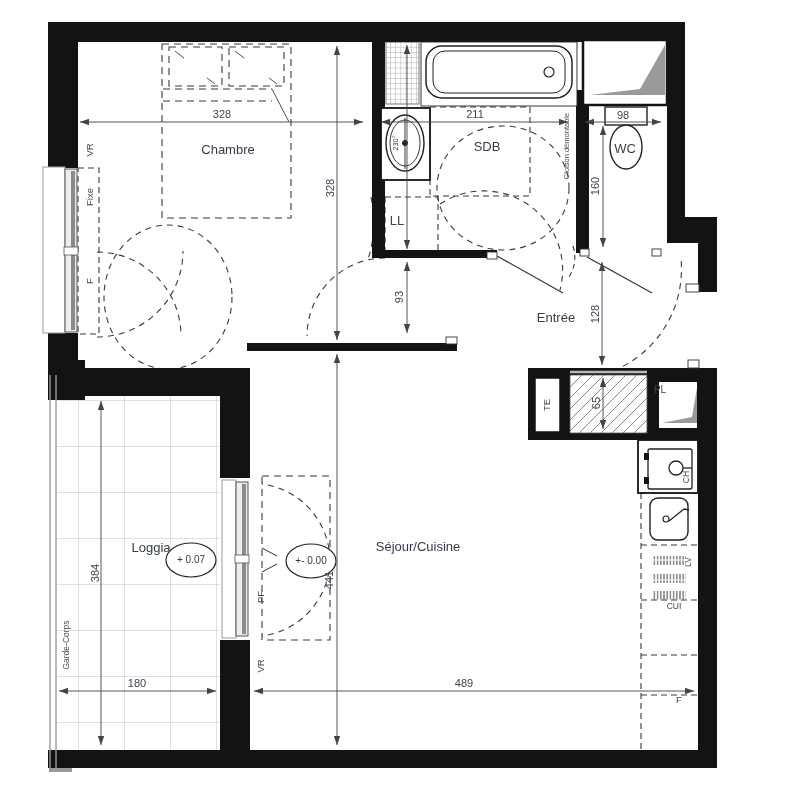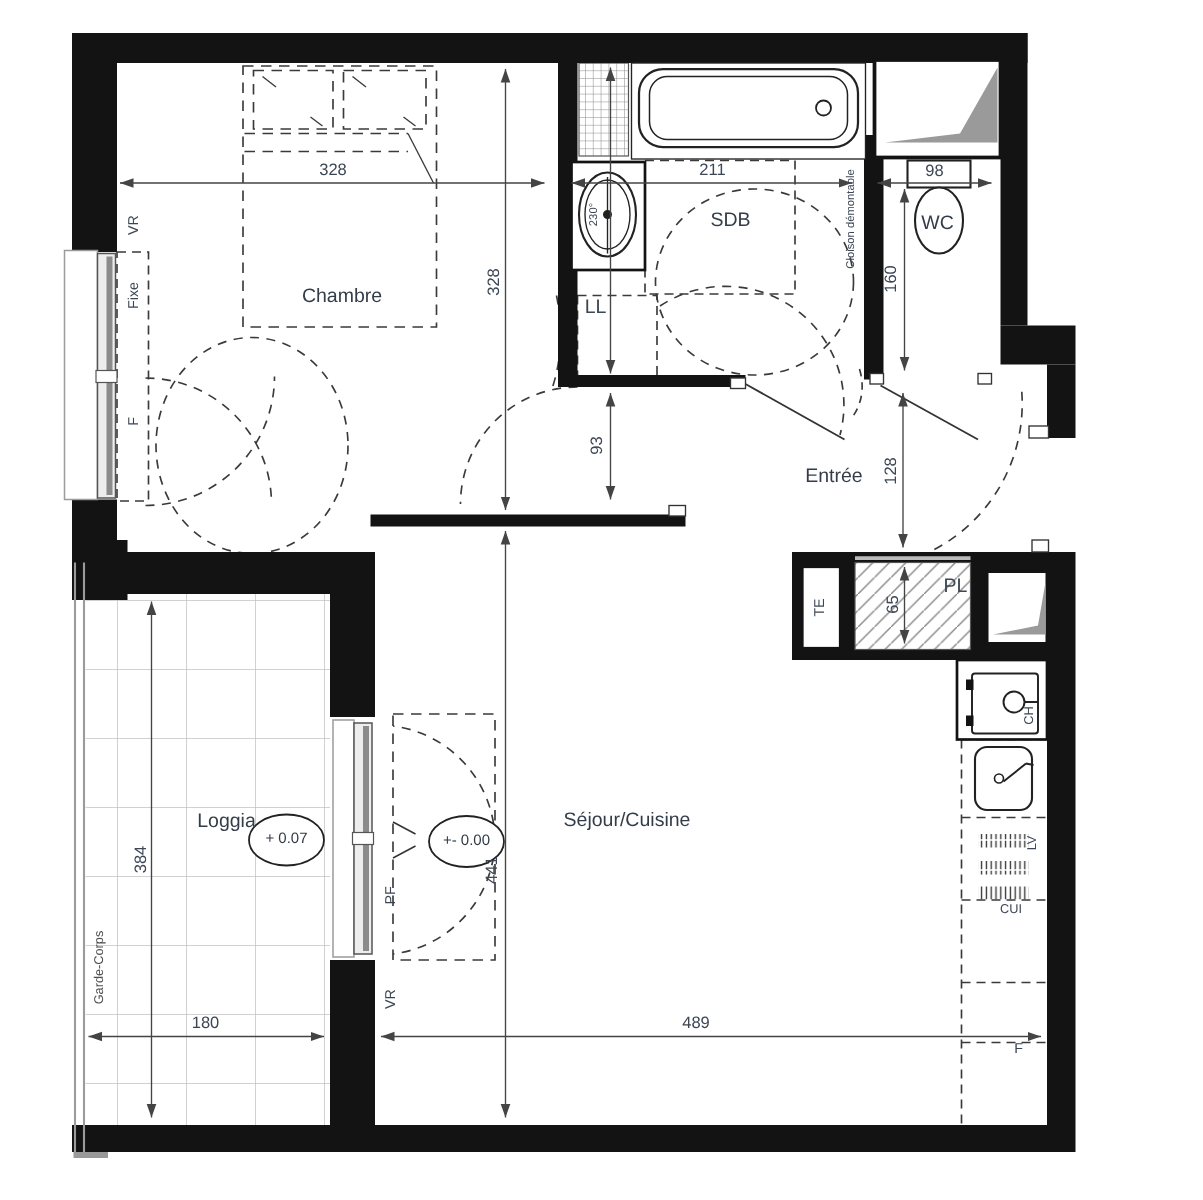--- a/index.html
+++ b/index.html
@@ -218,21 +218,21 @@
     <line x1="603" y1="126" x2="603" y2="247"></line>
     <line x1="602" y1="262" x2="602" y2="365"></line>
     <line x1="603" y1="378" x2="603" y2="429"></line>
     <line x1="101" y1="401" x2="101" y2="745"></line>
     <line x1="59" y1="691" x2="216" y2="691"></line>
     <line x1="254" y1="691" x2="694" y2="691"></line>
     <line x1="337" y1="354" x2="337" y2="745"></line>
   </g>
 </svg>
 
-  <div class="lbl room" style="left:228px;top:149px;margin-top:48px;">Chambre</div>
+  <div class="lbl room" style="left:228px;top:149px;">Chambre</div>
   <div class="lbl room" style="left:487px;top:146px;">SDB</div>
   <div class="lbl room" style="left:625px;top:148px;">WC</div>
   <div class="lbl room" style="left:556px;top:317px;text-align:right;">Entrée</div>
   <div class="lbl room" style="left:137px;top:547px;padding-left:28px;">Loggia</div>
   <div class="lbl room" style="left:418px;top:546px;">Séjour/Cuisine</div>
 
   <div class="lbl lvl" style="left:191px;top:560px;">+ 0.07</div>
   <div class="lbl lvl" style="left:311px;top:561px;">+- 0.00</div>
 
   <div class="lbl dim" style="left:222px;top:114px;">328</div>
@@ -245,25 +245,25 @@
   <div class="lbl dim rot" style="left:595px;top:186px;">160</div>
   <div class="lbl dim rot" style="left:399px;top:297px;">93</div>
   <div class="lbl dim rot" style="left:595px;top:314px;">128</div>
   <div class="lbl dim rot" style="left:596px;top:403px;">65</div>
   <div class="lbl dim rot" style="left:95px;top:573px;">384</div>
   <div class="lbl dim rot" style="left:329px;top:580px;">441</div>
 
   <div class="lbl sm rot" style="left:90px;top:150px;">VR</div>
   <div class="lbl sm rot" style="left:90px;top:197px;">Fixe</div>
   <div class="lbl sm rot" style="left:90px;top:281px;">F</div>
-  <div class="lbl sm" style="left:397px;top:204px;font-size:13px;">LL</div>
+  <div class="lbl sm" style="left:397px;top:220px;font-size:13px;">LL</div>
   <div class="lbl xs rot" style="left:396px;top:143px;">230°</div>
   <div class="lbl xs rot" style="left:567px;top:146px;">Cloison démontable</div>
   <div class="lbl sm rot" style="left:547px;top:405px;">TE</div>
-  <div class="lbl sm" style="left:637px;top:390px;font-size:13px;text-align:center;">PL</div>
+  <div class="lbl sm" style="left:660px;top:390px;font-size:10px;text-align:center;">PL</div>
   <div class="lbl sm rot" style="left:686px;top:477px;font-size:8.5px;">CH</div>
   <div class="lbl sm rot" style="left:688px;top:562px;font-size:8.5px;">LV</div>
   <div class="lbl sm" style="left:674px;top:606px;font-size:8.5px;">CUI</div>
   <div class="lbl sm" style="left:679px;top:700px;">F</div>
   <div class="lbl sm rot" style="left:261px;top:597px;">PF</div>
   <div class="lbl sm rot" style="left:261px;top:666px;">VR</div>
   <div class="lbl sm rot gray" style="left:66px;top:645px;font-size:8.5px;">Garde-Corps</div>
 
 </div>
 

